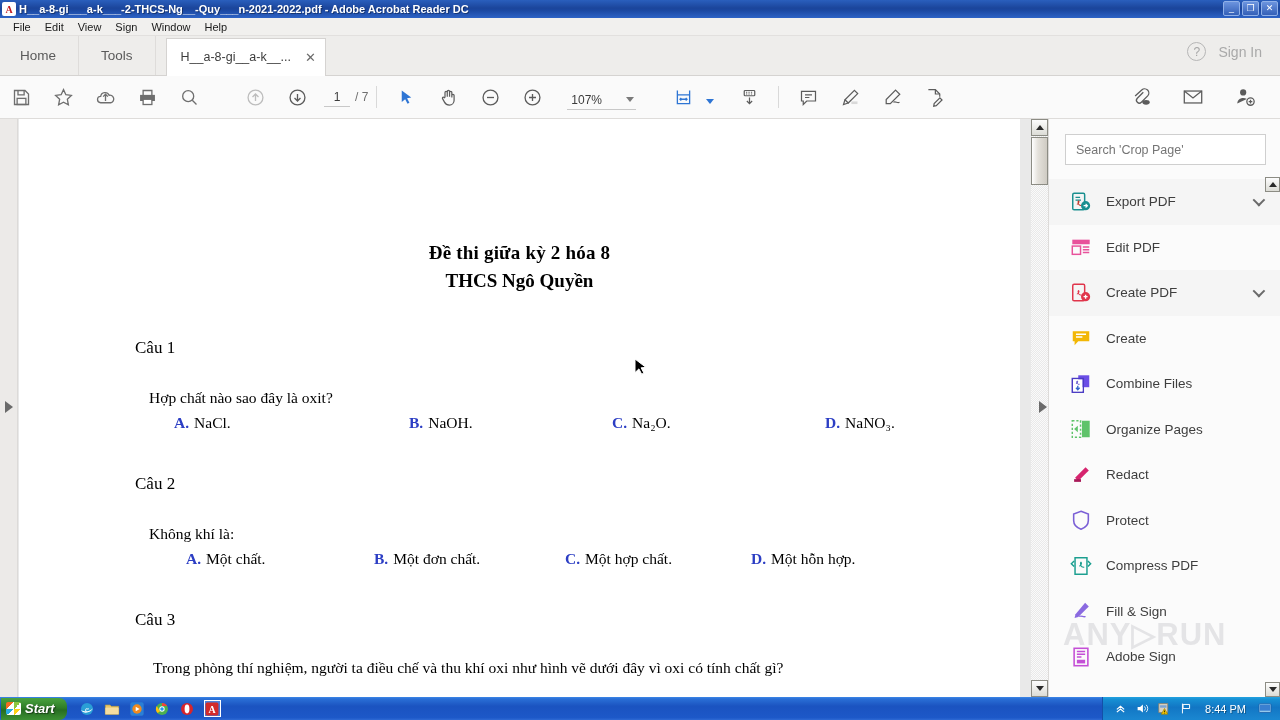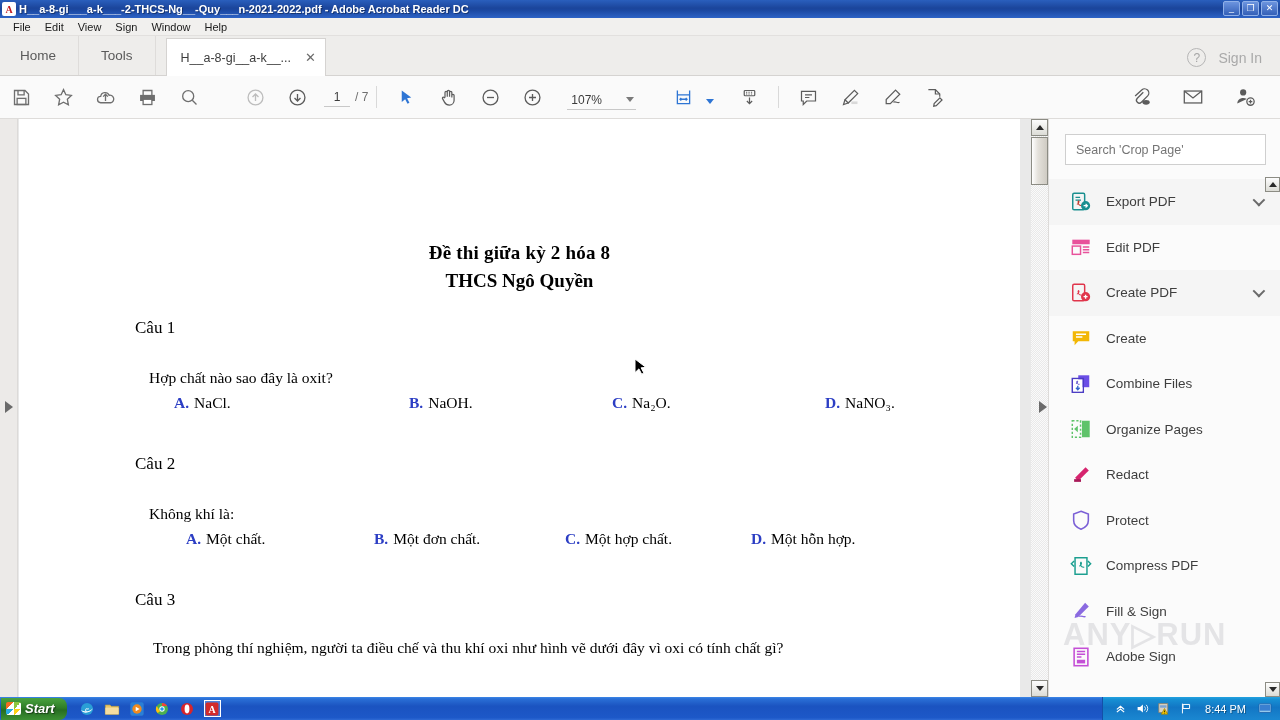--- a/index.html
+++ b/index.html
@@ -45,21 +45,21 @@
     padding-left: 6px; border-bottom: 1px solid #e2e0de;
   }
   .menu-item {
     font-size: 11px; color: #1a1a1a; padding: 1px 7px; cursor: default;
   }
 
   
   .tabbar {
     position: absolute; left: 0; top: 36px; width: 1280px; height: 40px;
     background: #eeedeb; border-bottom: 1px solid #d5d3d1;
-    display: flex; align-items: flex-end;
+    display: flex; align-items: center;
   }
   .tabbtn {
     height: 39px; display: flex; align-items: center; justify-content: center;
     padding: 0 22px; font-size: 13.5px; color: #5a5a5a; background: #eeedeb;
     border-right: 1px solid #dedcda;
   }
   .tabbtn.first { padding-left: 20px; }
   .doctab {
     height: 38px; min-width: 160px; background: #ffffff;
     border: 1px solid #d5d3d1; border-bottom: none;
@@ -447,21 +447,21 @@
     <div class="leftrail">
       <div class="arrow"></div>
     </div>
 
     <div class="page">
       <div class="doc-content">
 
         <div class="doc-title">Đề thi giữa kỳ 2 hóa 8</div>
         <div class="doc-sub">THCS Ngô Quyền</div>
 
-        <div style="margin-top:26px">
+        <div style="margin-top:46px">
           <div class="q-label">Câu 1</div>
           <div class="q-stem" style="margin-top:31px">Hợp chất nào sao đây là oxit?</div>
           <div class="q-opts" style="margin-top:7px">
             <div class="opt" style="width:235px">
               <span class="k">A.</span>
               <span>NaCl.</span>
             </div>
             <div class="opt" style="width:203px">
               <span class="k">B.</span>
               <span>NaOH.</span>

